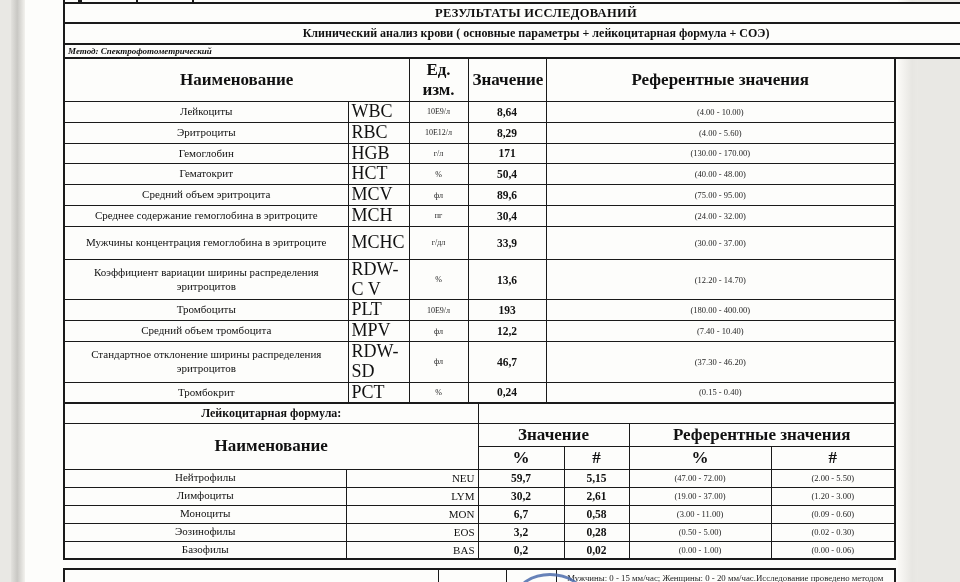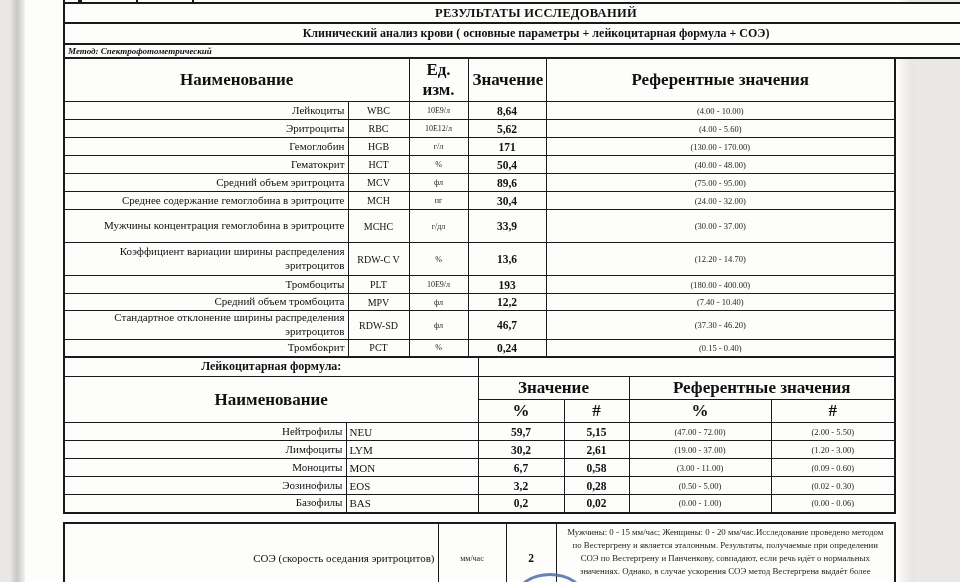--- a/index.html
+++ b/index.html
@@ -35,34 +35,34 @@
   .method-row{height:12px;font-weight:bold;font-style:italic;font-size:9px;justify-content:flex-start;padding-left:3px;}
   .subtitle-row{height:19px;font-weight:bold;font-size:12px;}
   table{
     border-collapse:collapse;table-layout:fixed;width:831px;
     margin-top:-2px;background:#fdfdfb;
   }
   table,td,th{border:1.5px solid #1a1a1a;}
   table{border-width:2px;}
   td,th{padding:0 3px;vertical-align:middle;overflow:hidden;}
   th{font-size:17px;font-weight:bold;text-align:center;padding:1px 4px;}
-  td.pname{font-size:11px;text-align:right;line-height:1.25;}
-  td.pcode{font-size:10px;text-align:center;line-height:1.1;}
+  td.pname{font-size:11px;text-align:center;line-height:1.25;}
+  td.pcode{font-size:18px;text-align:left;line-height:1.1;}
   td.punit{font-size:8px;text-align:center;color:#222;}
   td.pval{font-size:11.5px;font-weight:bold;text-align:center;}
   td.pref{font-size:8.5px;text-align:center;color:#1d1d1d;}
   tr.h1{height:18px;}
   tr.hdr{height:18px;}
   tr.tall{height:33px;}
   tr.med{height:29px;}
   tr.short{height:17px;}
   .lf-title{font-weight:bold;font-size:12px;text-align:center;margin-left:16px;}
   tr.lf-row{height:20px;}
   tr.subhdr{height:15px;}
-  td.lcode{font-size:11px;text-align:left;}
+  td.lcode{font-size:11px;text-align:right;}
   .soe{margin-top:8px;}
   tr.soerow{height:64px;}
   td.soeref{font-size:8.8px;line-height:1.5;text-align:center;padding:2px 8px;color:#1d1d1d;}
   .seal{
     position:absolute;left:516px;top:573px;width:62px;height:40px;
     border:3px solid #4c6cab;border-radius:50%;opacity:.85;
   }
 </style>
 </head>
 <body>
@@ -102,21 +102,21 @@
       <td class="pname">Лейкоциты</td>
       <td class="pcode">WBC</td>
       <td class="punit">10E9/л</td>
       <td class="pval">8,64</td>
       <td class="pref">(4.00 - 10.00)</td>
     </tr>
     <tr class="h1">
       <td class="pname">Эритроциты</td>
       <td class="pcode">RBC</td>
       <td class="punit">10E12/л</td>
-      <td class="pval">5,62</td>
+      <td class="pval">8,29</td>
       <td class="pref">(4.00 - 5.60)</td>
     </tr>
     <tr class="h1">
       <td class="pname">Гемоглобин</td>
       <td class="pcode">HGB</td>
       <td class="punit">г/л</td>
       <td class="pval">171</td>
       <td class="pref">(130.00 - 170.00)</td>
     </tr>
     <tr class="h1">

